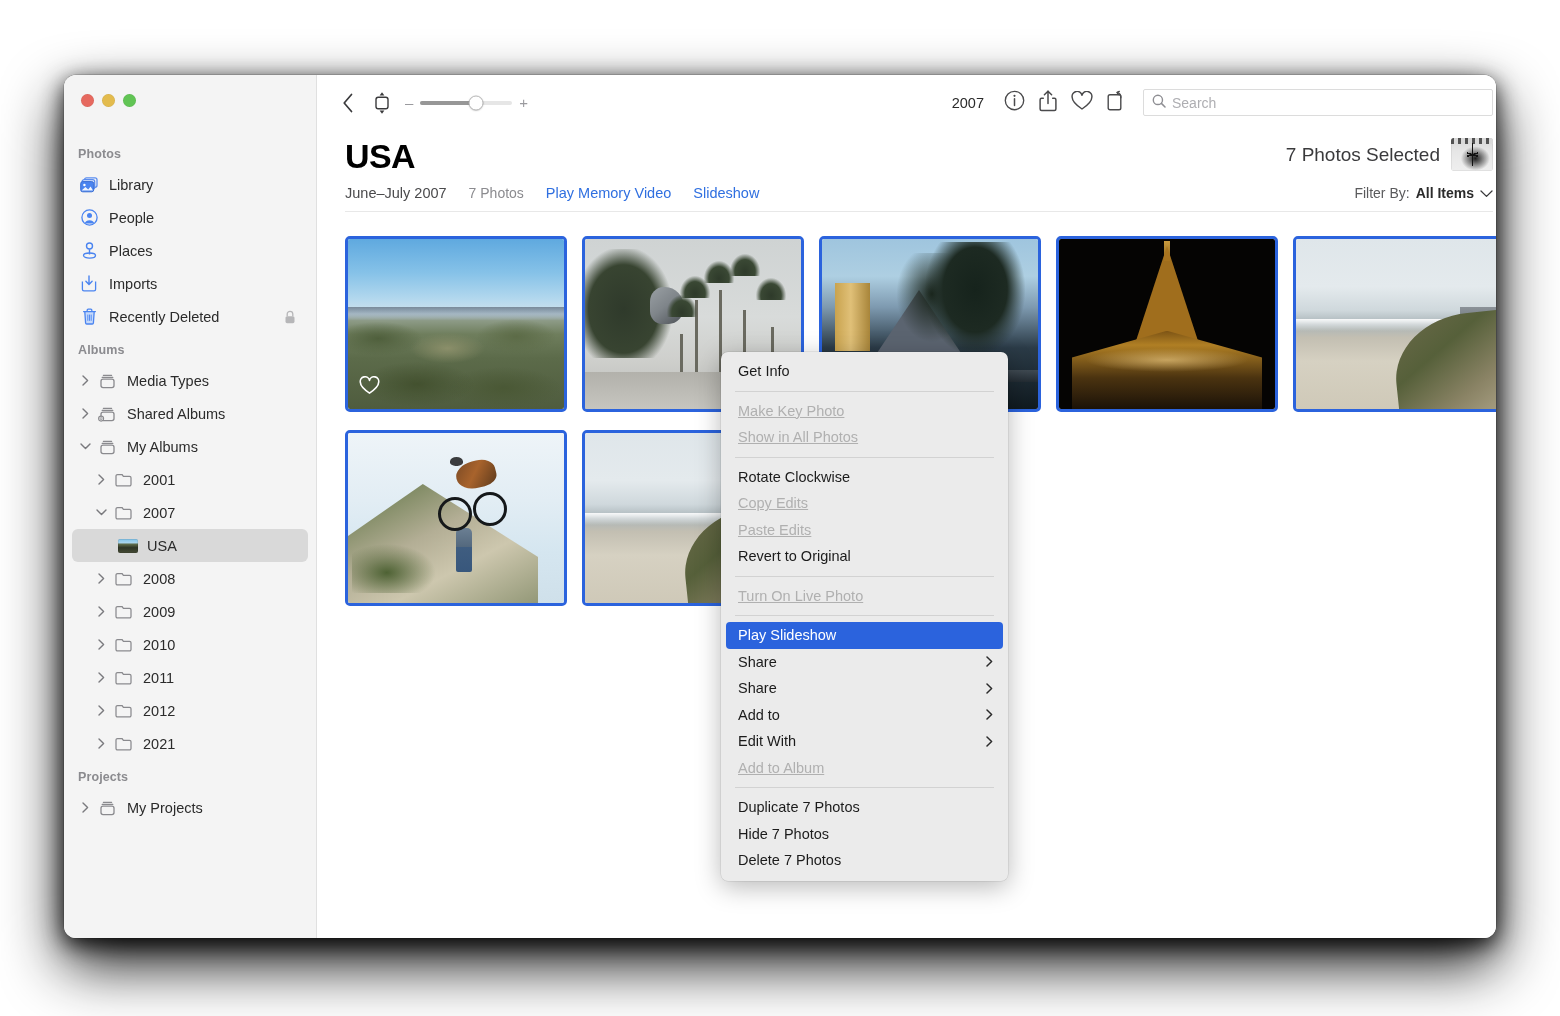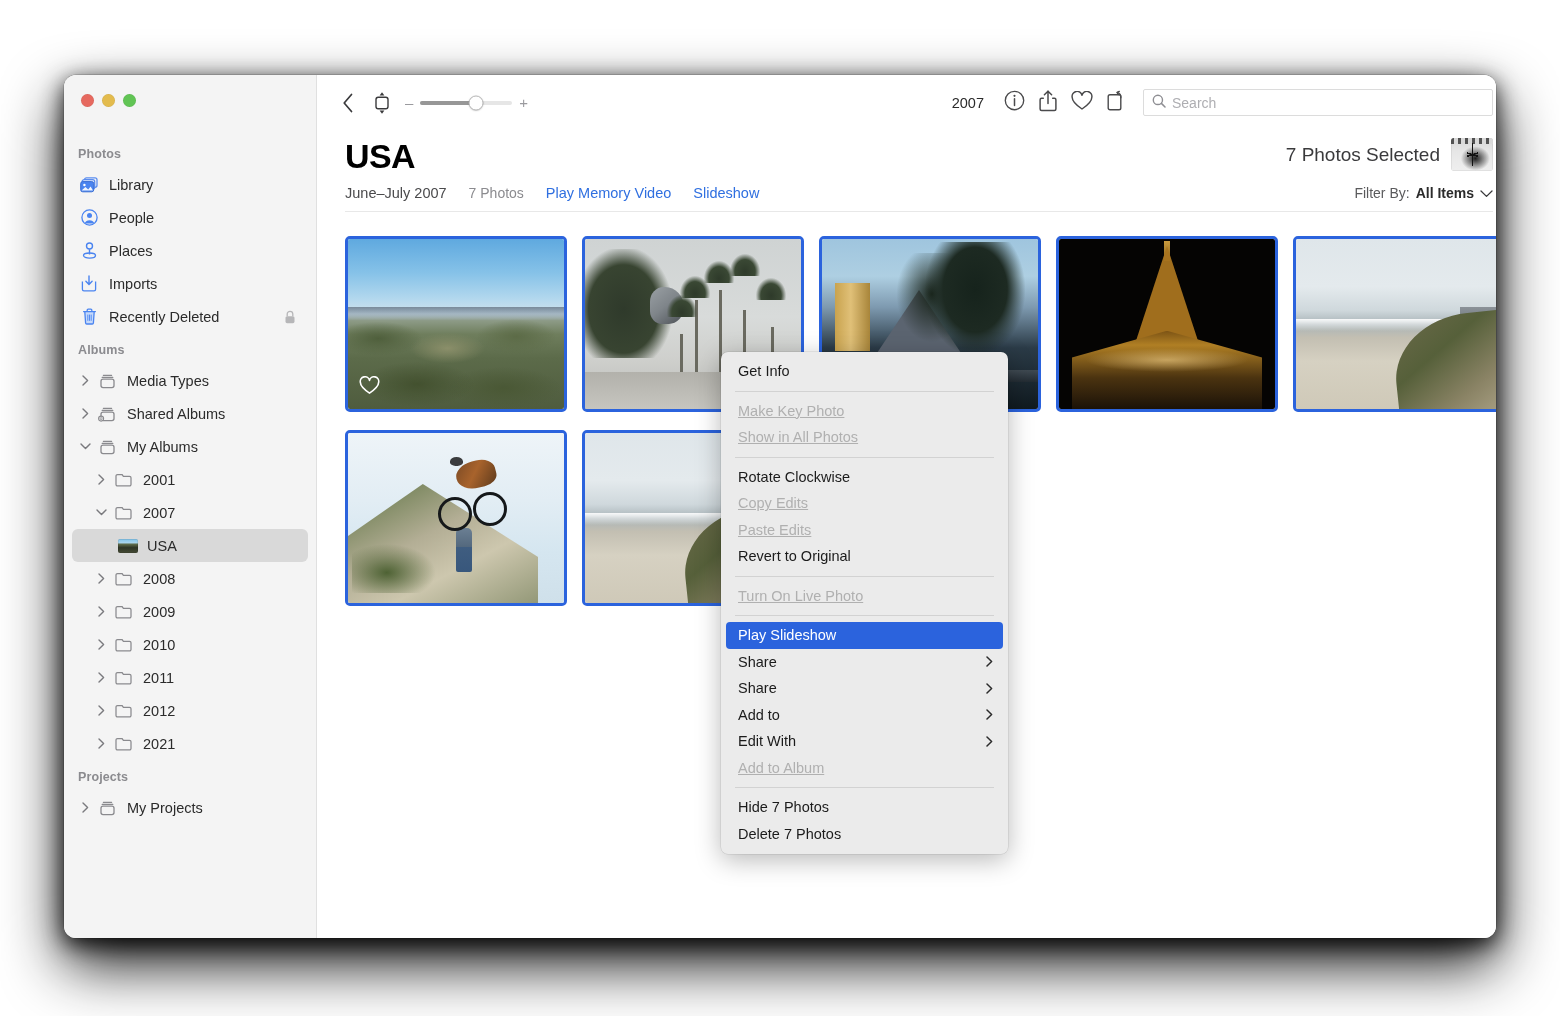--- a/index.html
+++ b/index.html
@@ -1014,19 +1014,20 @@
           <svg width="7" height="11" viewBox="0 0 7 11">
               <path d="M1 1 L5.6 5.5 L1 10" fill="none" stroke="#2b2b2b" stroke-width="1.5" stroke-linecap="round" stroke-linejoin="round"></path>
             </svg>
         </span>
       </div>
 
       <div class="ctx-item disabled">Add to Album</div>
 
       <div class="ctx-sep"></div>
 
+      <div class="ctx-item">Duplicate 7 Photos</div>
       <div class="ctx-item">Hide 7 Photos</div>
       <div class="ctx-item">Delete 7 Photos</div>
 
     </div>
 
   </div>
 </div>
 
 </body></html>

